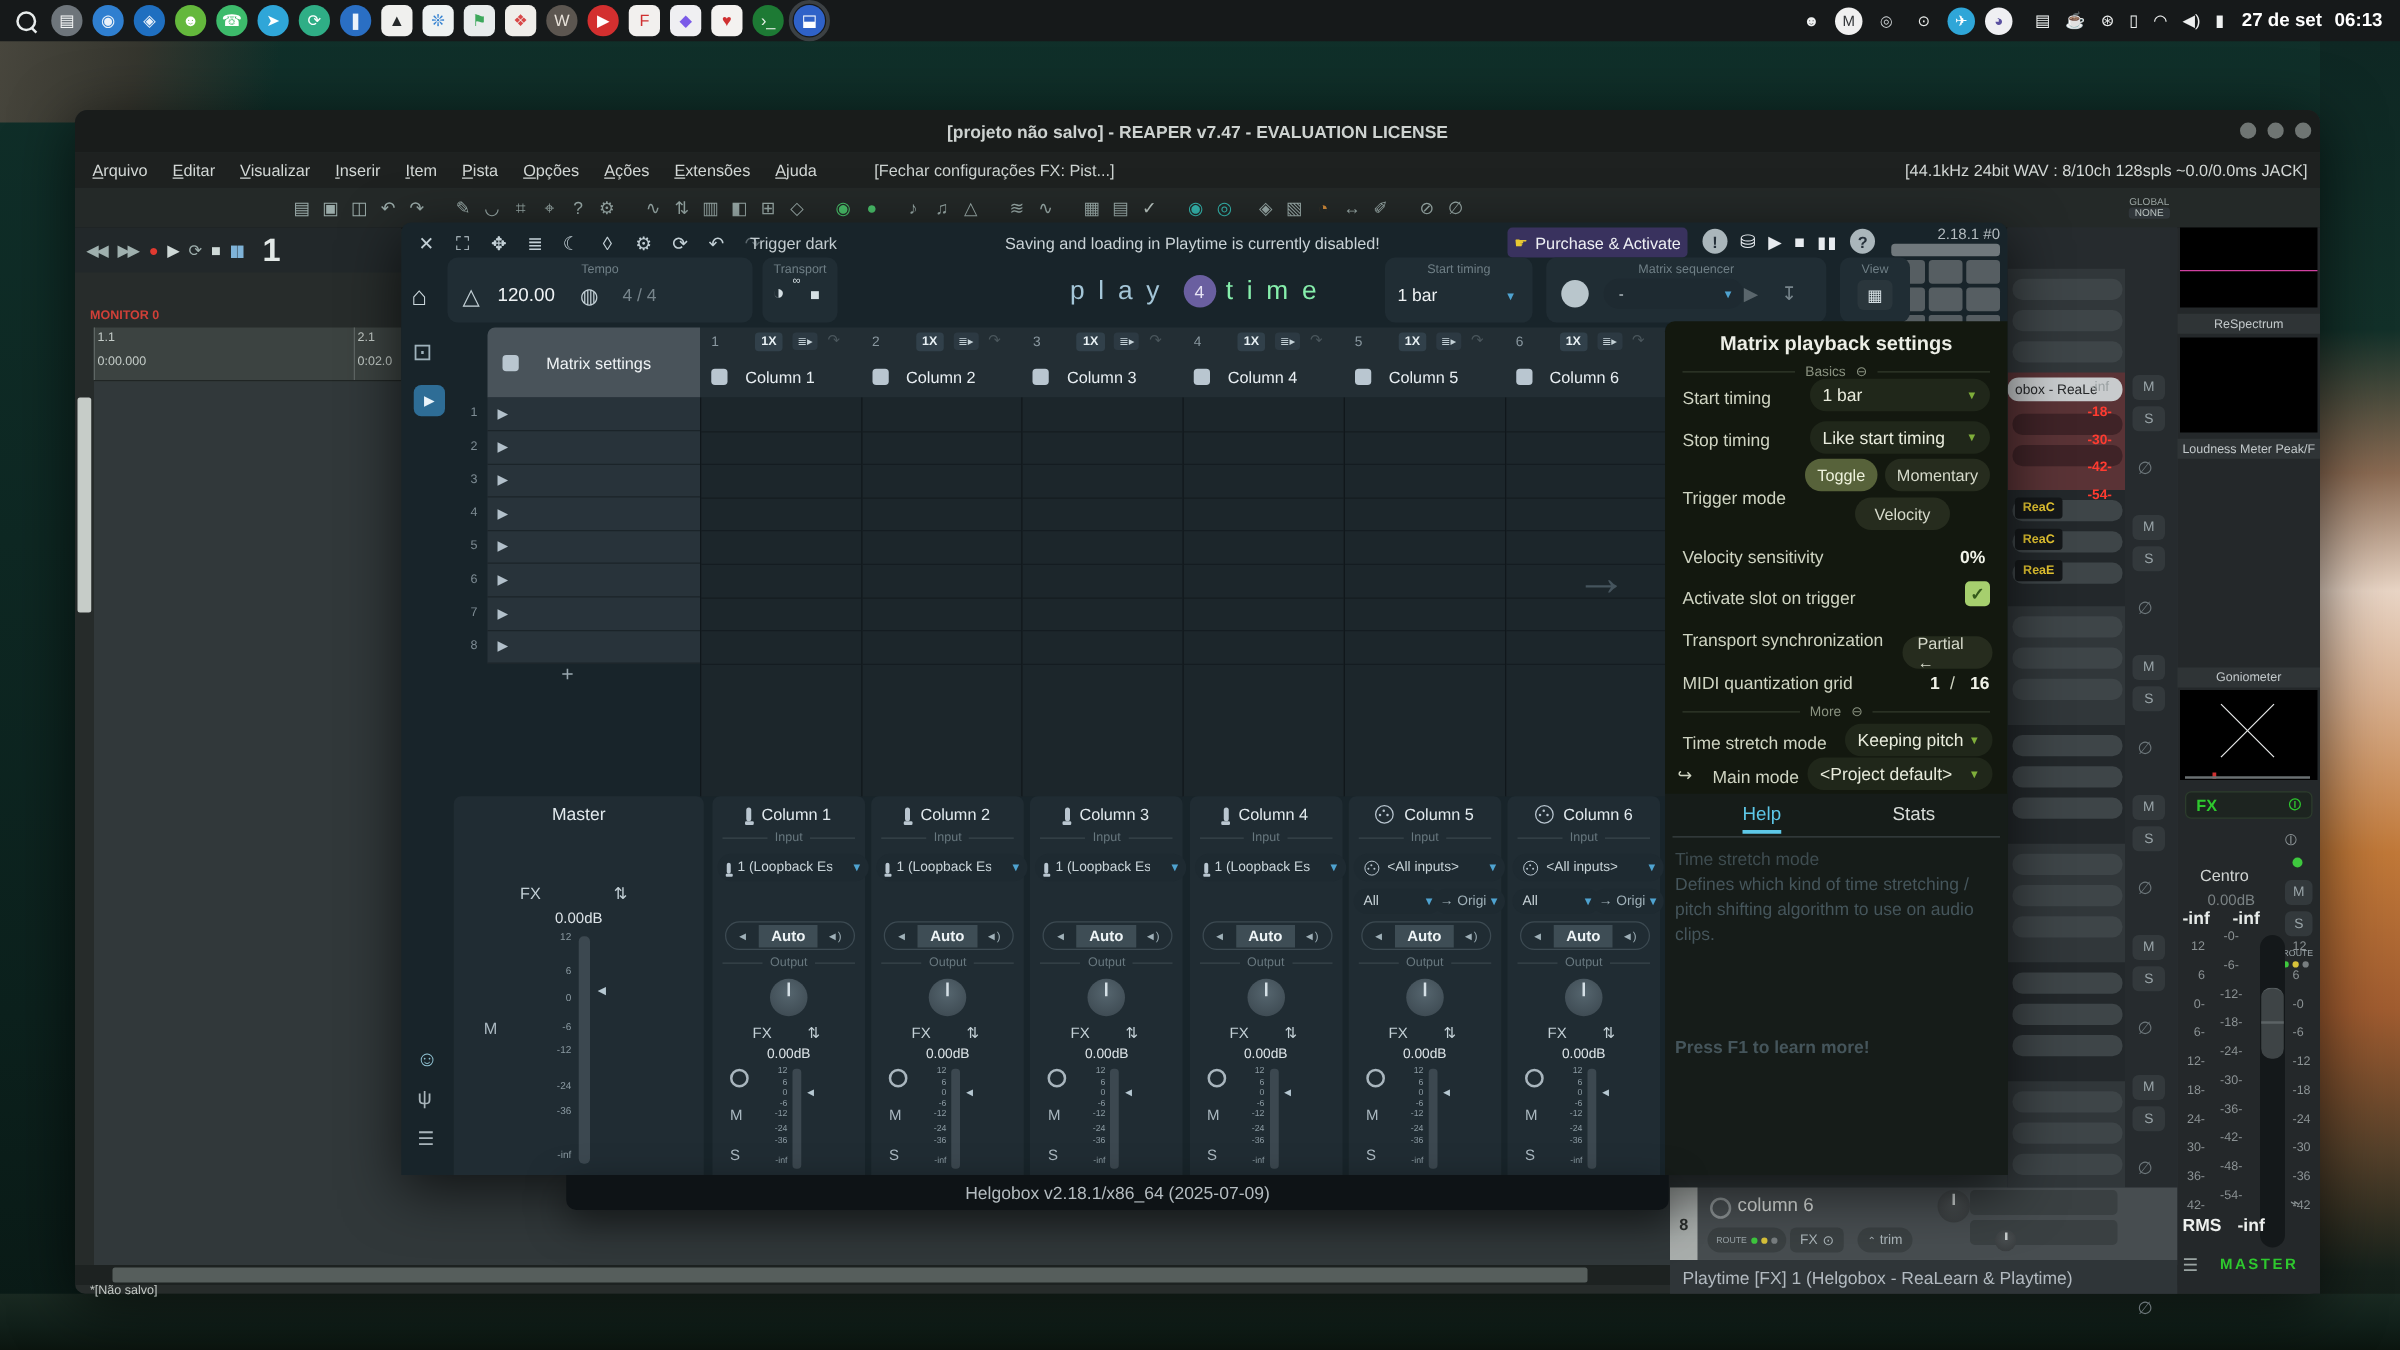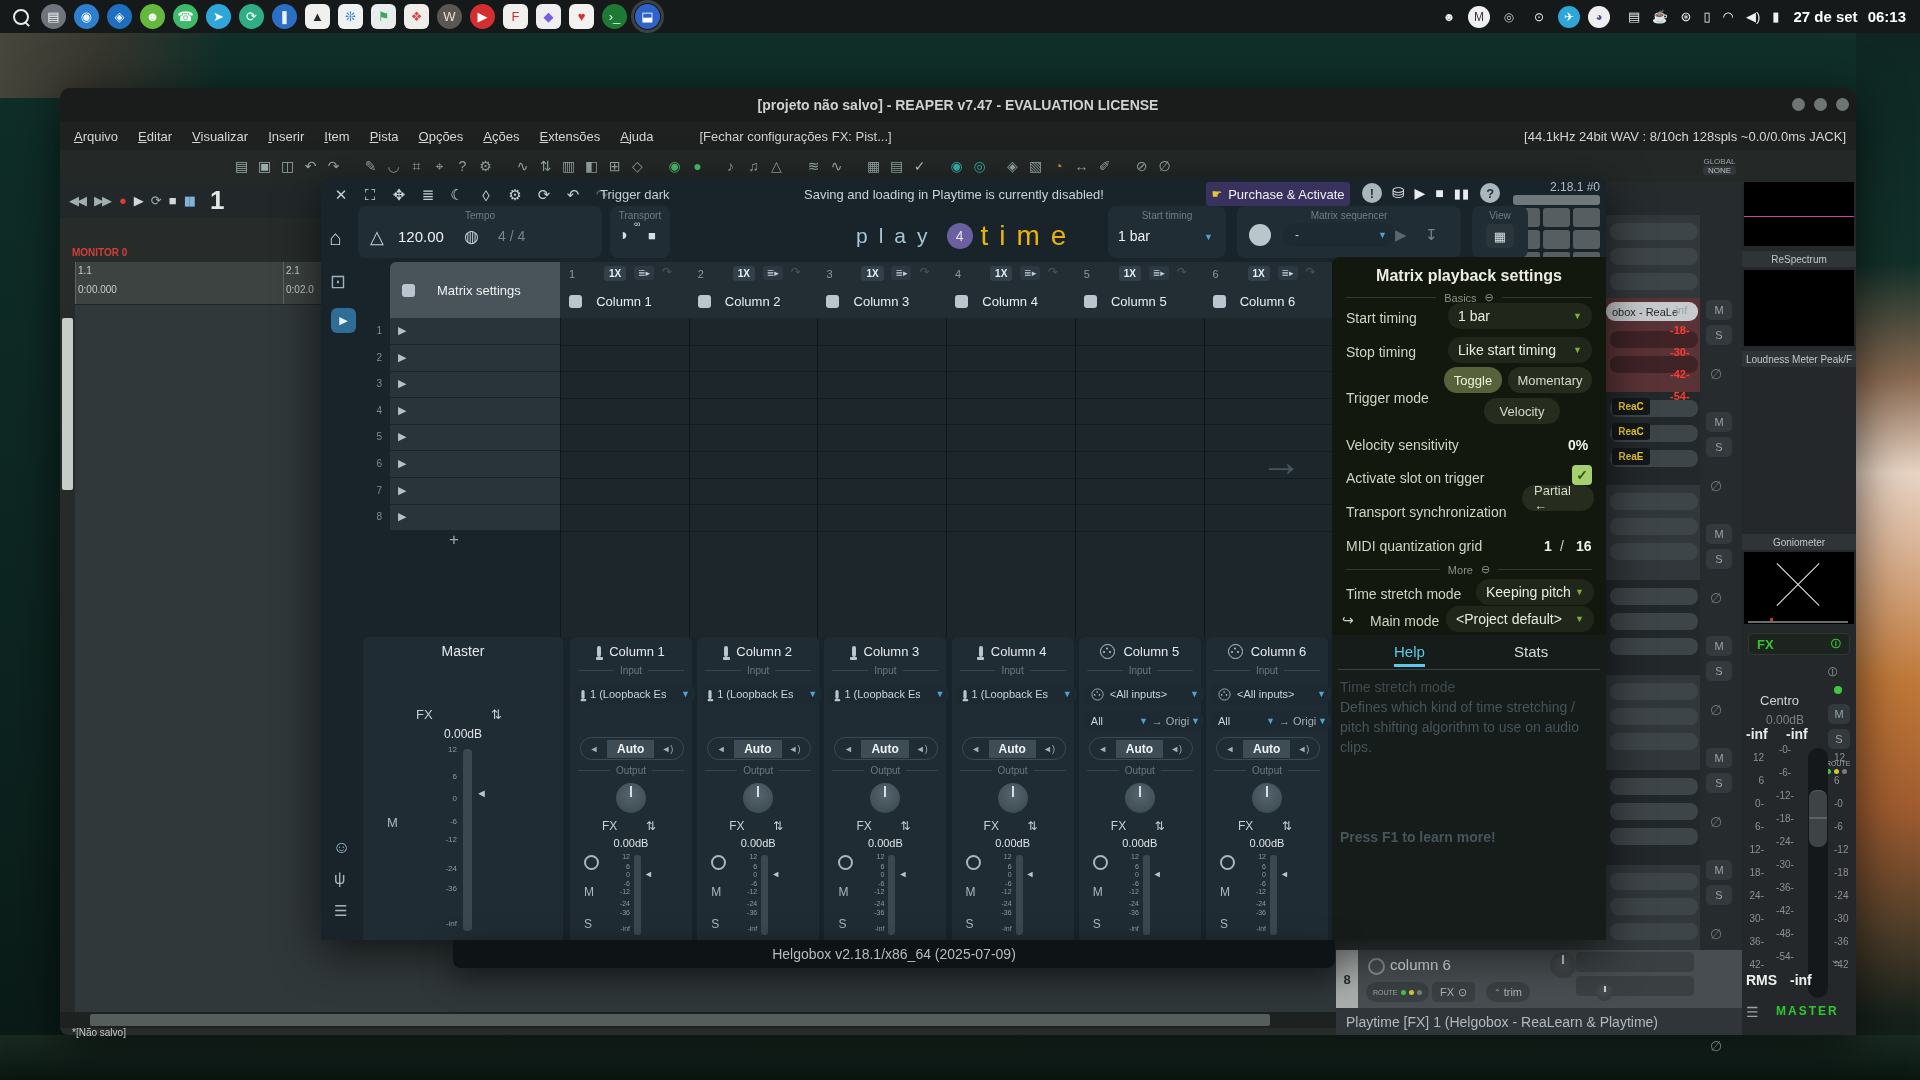--- a/index.html
+++ b/index.html
@@ -545,21 +545,21 @@
 <div class="group" style="left:610px;top:206px;width:60px;height:52px">
   <span class="grouplab">Transport</span>
   <span class="abs" style="left:8px;top:20px;font-size:16px;color:#d5dfe3">◑</span>
   <span class="abs" style="left:24px;top:13px;font-size:9px;color:#d5dfe3">∞</span>
   <span class="abs" style="left:38px;top:22px;font-size:13px;color:#d5dfe3">■</span>
 </div>
 
 <div class="abs" style="left:856px;top:220px;display:flex;align-items:center">
   <span style="font-size:21px;letter-spacing:11px;color:#a4c6d8">play</span>
   <span style="width:26px;height:26px;border-radius:50%;background:#6a5fa0;color:#e8e4f4;font-size:14px;display:inline-flex;align-items:center;justify-content:center;margin:0 8px">4</span>
-  <span style="font-size:28px;letter-spacing:11px;color:#eab308">time</span>
+  <span style="font-size:21px;letter-spacing:11px;color:#86efac">time</span>
 </div>
 <div class="group" style="left:1108px;top:206px;width:118px;height:52px">
   <span class="grouplab">Start timing</span>
   <span class="abs" style="left:10px;top:22px;font-size:14px;color:#eef2f4">1 bar</span>
   <span class="abs dd" style="left:96px;top:26px">▼</span>
 </div>
 <div class="group" style="left:1237px;top:206px;width:224px;height:52px">
   <span class="grouplab">Matrix sequencer</span>
   <span class="abs" style="left:12px;top:18px;width:22px;height:22px;border-radius:50%;background:#b9c6cc"></span>
   <div class="abs pillc" style="left:46px;top:17px;width:100px;height:24px;padding-left:12px">
@@ -1018,21 +1018,21 @@
   </div>
   <span class="abs slabel" style="left:14px;top:133px">Trigger mode</span>
   <span class="abs sbtn active" style="left:112px;top:110px;width:58px">Toggle</span>
   <span class="abs sbtn" style="left:176px;top:110px;width:84px">Momentary</span>
   <span class="abs sbtn" style="left:152px;top:141px;width:76px">Velocity</span>
   <span class="abs slabel" style="left:14px;top:180px">Velocity sensitivity</span>
   <span class="abs" style="left:236px;top:180px;font-size:14px;font-weight:bold;color:#f0f2e8">0%</span>
   <span class="abs slabel" style="left:14px;top:213px">Activate slot on trigger</span>
   <span class="abs" style="left:240px;top:208px;width:20px;height:20px;background:#a6cf6e;border-radius:4px;color:#33591a;font-weight:bold;font-size:14px;display:flex;align-items:center;justify-content:center">✓</span>
   <span class="abs slabel" style="left:14px;top:247px">Transport synchronization</span>
-  <span class="abs sbtn" style="left:190px;top:228px;width:72px">Partial ←</span>
+  <span class="abs sbtn" style="left:190px;top:252px;width:72px">Partial ←</span>
   <span class="abs slabel" style="left:14px;top:281px">MIDI quantization grid</span>
   <span class="abs" style="left:212px;top:281px;font-size:14px;font-weight:bold;color:#f0f2e8">1</span>
   <span class="abs" style="left:228px;top:281px;font-size:14px;color:#cfd4c2">/</span>
   <span class="abs" style="left:244px;top:281px;font-size:14px;font-weight:bold;color:#f0f2e8">16</span>
   <div class="ssec" style="position:absolute;left:14px;right:14px;top:306px">
     <span>More</span>
       <span style="font-size:11px">⊖</span>
   </div>
   <span class="abs slabel" style="left:14px;top:329px">Time stretch mode</span>
   <div class="abs spill" style="left:144px;top:322px;width:118px">

